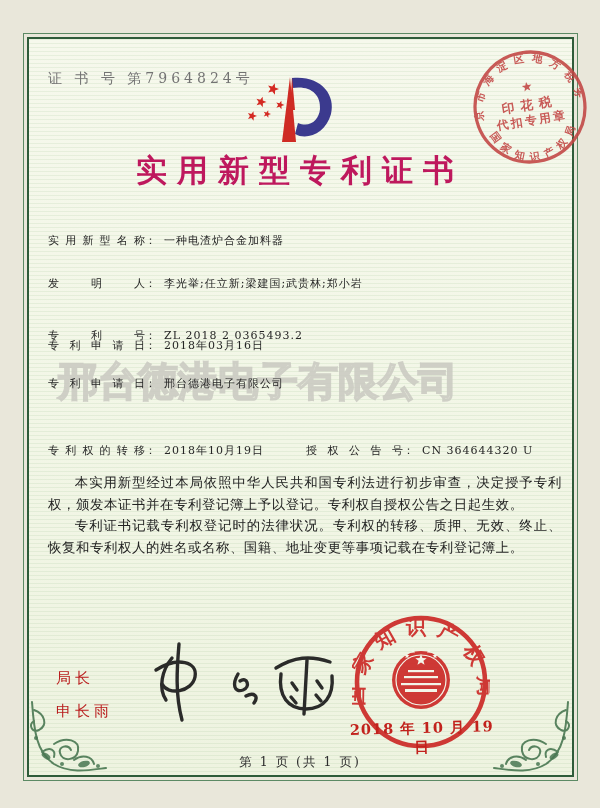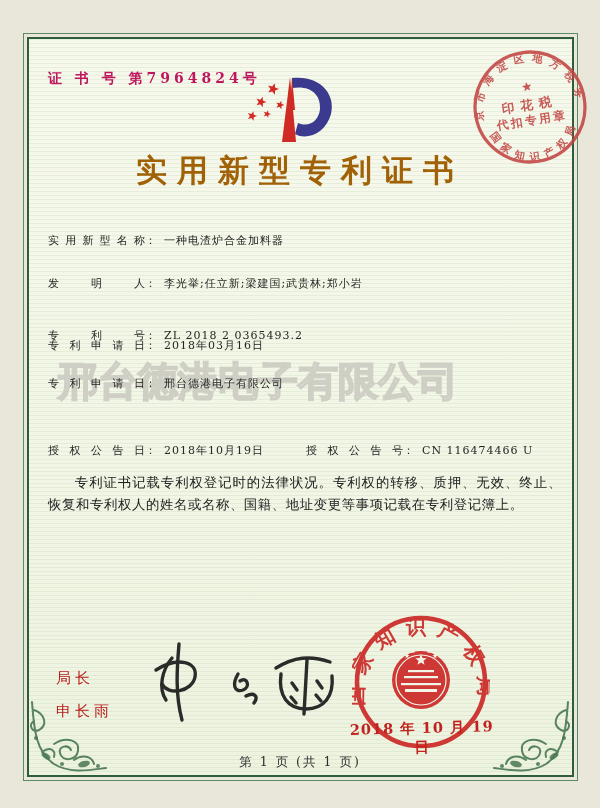--- a/index.html
+++ b/index.html
@@ -24,26 +24,26 @@
     background:
       repeating-linear-gradient(180deg,
         rgba(150,190,140,0.16) 0px, rgba(150,190,140,0.16) 1px,
         rgba(255,255,255,0) 1px, rgba(255,255,255,0) 4px),
       linear-gradient(180deg,#f6f8ec 0%,#f2f6e6 55%,#eef3e0 100%);
   }
   .content{position:absolute;inset:0;z-index:2;}
 
   .cert-no{
     position:absolute;left:48px;top:70px;
-    font-size:14px;color:#be185d;letter-spacing:4px;font-weight:bold;
+    font-size:14px;color:#737373;letter-spacing:4px;
   }
   .logo{position:absolute;left:240px;top:74px;width:104px;height:74px;}
   .title{
     position:absolute;left:0;right:0;top:150px;
-    text-align:center;font-size:31px;font-weight:bold;color:#a16207;
+    text-align:center;font-size:31px;font-weight:bold;color:#be185d;
     letter-spacing:10px;
   }
 
   .fields{position:absolute;left:48px;right:36px;top:230px;height:240px;}
   .f-row{position:absolute;left:0;right:0;font-size:11px;color:#262626;white-space:nowrap;}
   .f-label{
     display:inline-block;width:97px;
     text-align:justify;text-align-last:justify;
     vertical-align:bottom;
   }
@@ -141,34 +141,35 @@
           <polygon points="28.18,36.18 28.35,38.99 31.00,39.94 28.37,40.97 28.29,43.79 26.50,41.60 23.80,42.40 25.32,40.02 23.73,37.69 26.46,38.41"></polygon>
         </g>
     </svg>
 
     <div class="title">实用新型专利证书</div>
 
     <div class="fields">
 
       <div class="f-row" style="top:213px;">
         <span>
-          <span class="f-label">授权公告日</span><span class="f-colon">：</span><span class="f-value">2018年10月19日</span>
+          <span class="f-label">专利权的转移</span><span class="f-colon">：</span><span class="f-value">2018年10月19日</span>
         </span>
         <span class="grant-right">
-          <span class="f-label">授权公告号</span><span class="f-colon">：</span><span class="f-value">CN 116474466 U</span>
+          <span class="f-label">授权公告号</span><span class="f-colon">：</span><span class="f-value">CN 364644320 U</span>
         </span>
       </div>
     <div class="f-row" style="top: 3px;"><span class="f-label">实用新型名称</span><span class="f-colon">：</span><span class="f-value">一种电渣炉合金加料器</span></div>
         <div class="f-row" style="top: 46px;"><span class="f-label">发明人</span><span class="f-colon">：</span><span class="f-value">李光举;任立新;梁建国;武贵林;郑小岩</span></div>
         <div class="f-row" style="top: 77px; margin-top: 21px;"><span class="f-label">专利号</span><span class="f-colon">：</span><span class="f-value">ZL 2018 2 0365493.2</span></div>
         <div class="f-row" style="top: 108px;"><span class="f-label">专利申请日</span><span class="f-colon">：</span><span class="f-value">2018年03月16日</span></div>
         <div class="f-row" style="top: 146px;"><span class="f-label">专利申请日</span><span class="f-colon">：</span><span class="f-value">邢台德港电子有限公司</span></div>
       </div>
 
     <div class="body-text">
+        <p>本实用新型经过本局依照中华人民共和国专利法进行初步审查，决定授予专利权，颁发本证书并在专利登记簿上予以登记。专利权自授权公告之日起生效。</p>
         <p>专利证书记载专利权登记时的法律状况。专利权的转移、质押、无效、终止、恢复和专利权人的姓名或名称、国籍、地址变更等事项记载在专利登记簿上。</p>
       </div>
 
     <div class="officer">
       <div>局长</div>
       <div class="name">申长雨</div>
     </div>
 
     <svg class="signature" viewBox="0 0 220 98">
       <g fill="none" stroke="#1b1b1b" stroke-width="3.4" stroke-linecap="round" opacity="0.92">

